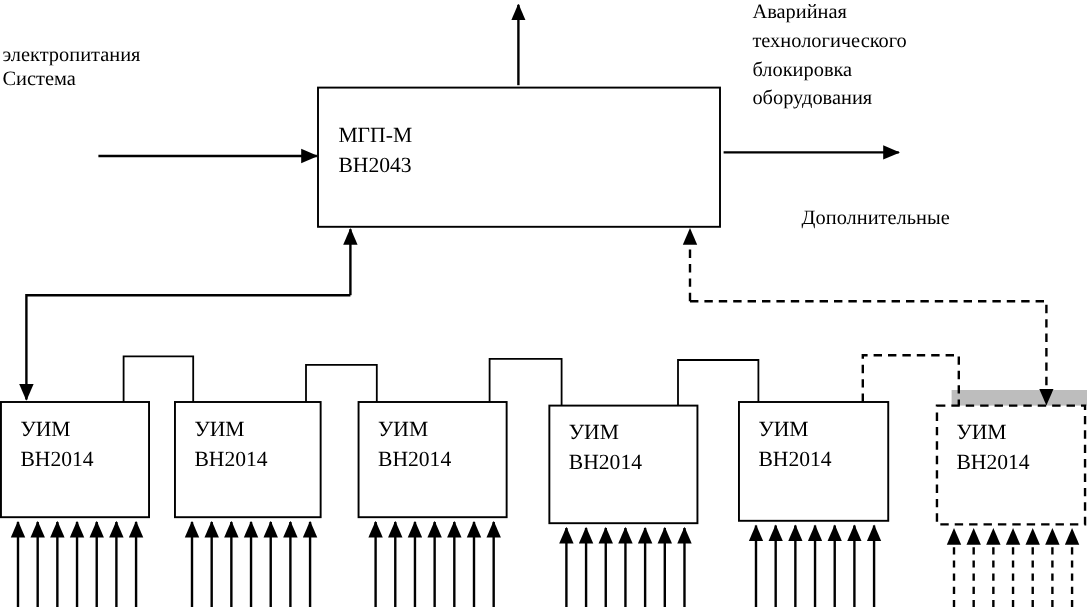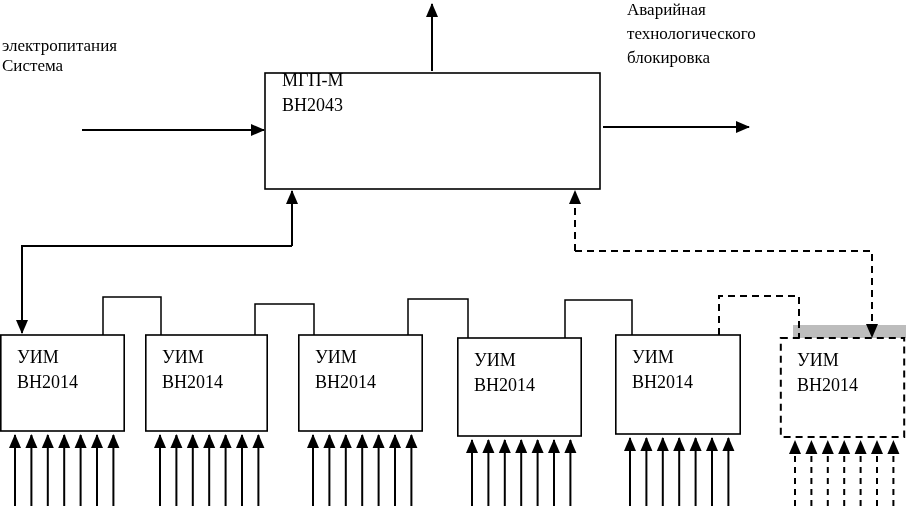--- a/index.html
+++ b/index.html
@@ -94,32 +94,34 @@
       <line x1="877" y1="506" x2="877" y2="441" stroke="#000" stroke-width="2" stroke-dasharray="6,5" marker-end="url(#arrB)"></line>
       <line x1="893.4" y1="506" x2="893.4" y2="441" stroke="#000" stroke-width="2" stroke-dasharray="6,5" marker-end="url(#arrB)"></line>
     </g>
 </svg>
 
 <div class="label" style="left:2px; top:36px;">
   <div>электропитания</div>
   <div>Система</div>
 </div>
 
-<div class="label box-label" style="left:282px; top:68px;">
+<div class="label box-label" style="left:282px; top:100px;">
   <div>МГП-М</div>
   <div>ВН2043</div>
 </div>
 
 <div class="label" style="left:627px; top:-2px; line-height:24px;">
   <div>Аварийная</div>
   <div>технологического</div>
   <div>блокировка</div>
+  <div>оборудования</div>
 </div>
 
 <div class="label" style="left:668px; top:170px; line-height:24px;">
+  <div>Дополнительные</div>
 </div>
 
 <div id="module-labels">
     <div class="label box-label" style="left: 17px; top: 345px;">
       <div>УИМ</div>
       <div>ВН2014</div>
     </div>
     <div class="label box-label" style="left: 162px; top: 345px;">
       <div>УИМ</div>
       <div>ВН2014</div>

